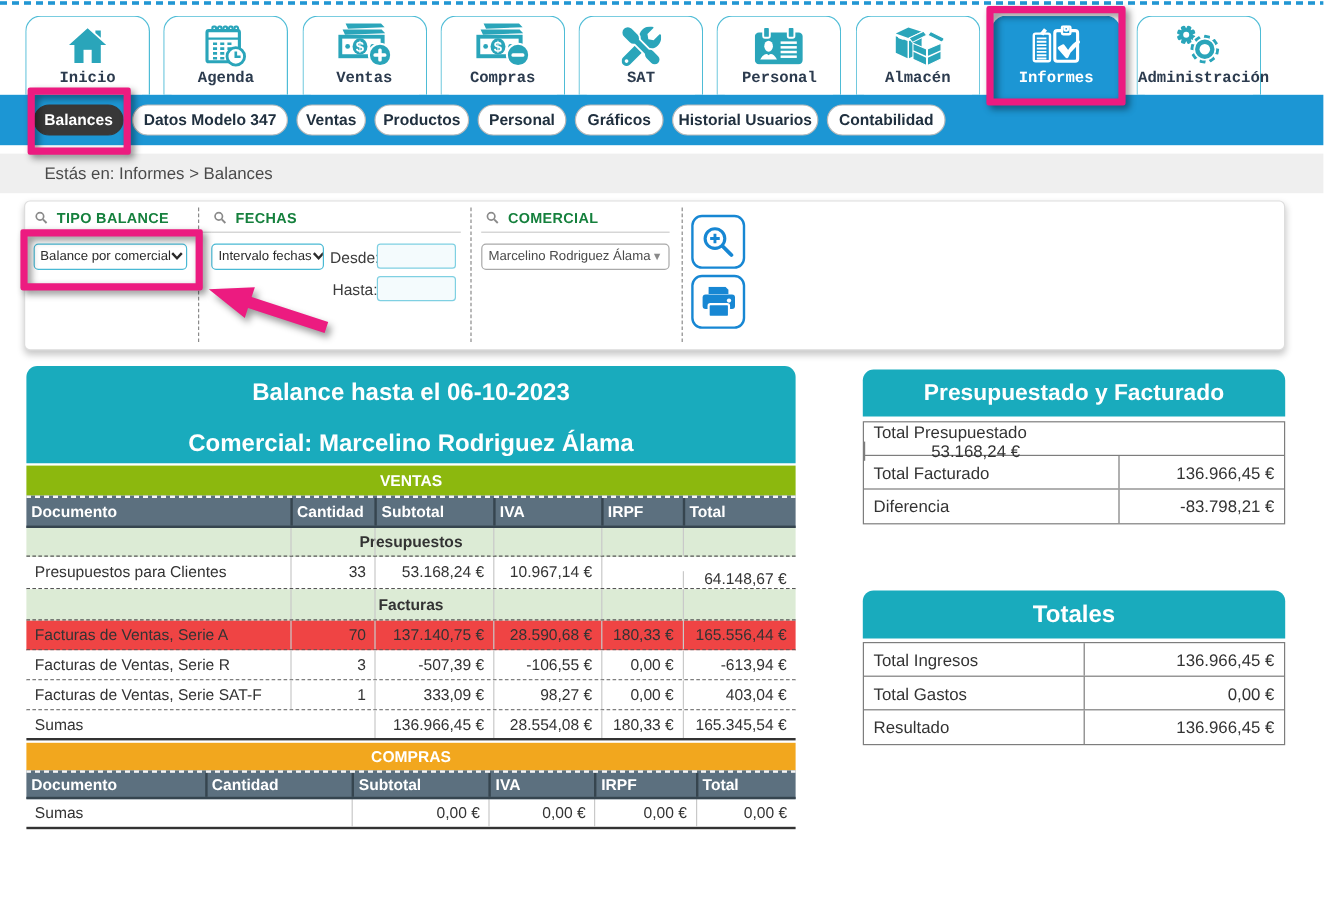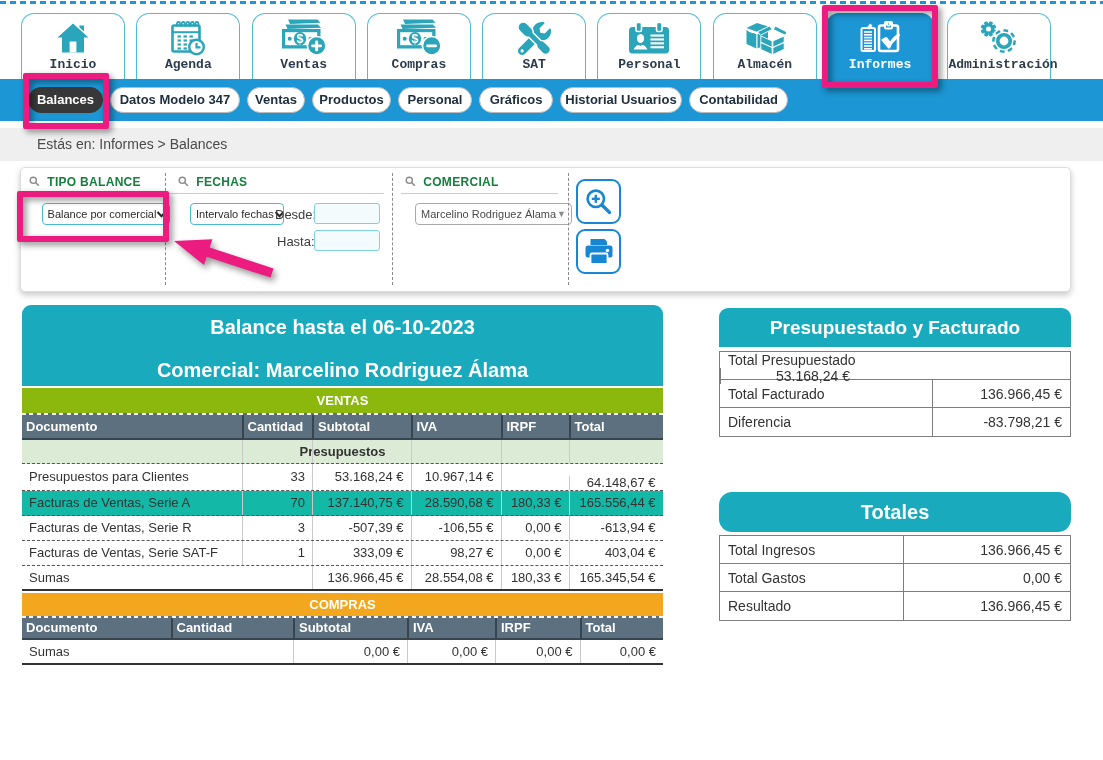--- a/index.html
+++ b/index.html
@@ -26,21 +26,21 @@
 .pill.dark { background:#383838; border-color:#383838; color:#fff; }
 
 
 #crumb { top:128px; left:0; width:1103px; height:33px; background:#efefef; font-size:14px; color:#4a4a4a; line-height:33px; padding-left:37px; }
 
 
 #fcard { top:167px; left:20px; width:1051px; height:125px; background:#fff; border:1px solid #ddd; border-radius:5px; box-shadow:0 3px 6px rgba(0,0,0,.22); }
 .flabel { position:absolute; top:7px; font-size:12px; font-weight:bold; color:#15803d; letter-spacing:.3px; }
 .fline { position:absolute; top:25px; height:0; border-top:1px solid #ccc; }
 .vdash { position:absolute; top:5px; height:112px; width:0; border-left:1px dashed #8a8a8a; }
-.sel { position:absolute; top:35px; height:22px; background:#fff; border:1px solid #49b9d4; border-radius:4px; font-size:11px; color:#2b2b2b; display:flex; align-items:center; padding:0 5px; white-space:nowrap; overflow:hidden;margin-left:14px; }
+.sel { position:absolute; top:35px; height:22px; background:#fff; border:1px solid #49b9d4; border-radius:4px; font-size:11px; color:#2b2b2b; display:flex; align-items:center; padding:0 5px; white-space:nowrap; overflow:hidden; }
 .sel .chev { margin-left:auto; }
 .inp { position:absolute; height:21px; width:66px; background:#f4fbfd; border:1px solid #7fd0e2; border-radius:3px; }
 .dlab { position:absolute; font-size:13px; color:#3c3c3c; }
 .fbtn { position:absolute; left:555px; width:45px; height:45px; border:2px solid #1787d3; border-radius:9px; background:#fff; display:flex; align-items:center; justify-content:center; }
 
 
 #ltab { top:305px; left:22px; width:641px; }
 #lthead { width:641px; height:81px; background:#19abbd; border-radius:9px 9px 0 0; color:#fff; text-align:center; }
 #lthead .h1 { padding-top:11px; font-size:20px; font-weight:bold; }
 #lthead .h2 { padding-top:20px; font-size:20px; font-weight:bold; }
@@ -351,21 +351,29 @@
         <span>Presupuestos</span>
       </div>
     <div class="trow" style="height:27px; background:#fff; border-bottom:1px dashed #555;">
         <div class="cell txt" style="width:219.5px; ">Presupuestos para Clientes</div>
         <div class="cell num" style="width:70.5px; border-left:1px solid #c9c9c9;">33</div>
         <div class="cell num" style="width:98.5px; border-left:1px solid #c9c9c9;">53.168,24 €</div>
         <div class="cell num" style="width:90px; border-left:1px solid #c9c9c9;">10.967,14 €</div>
         <div class="cell num" style="width:68px; border-left:1px solid #c9c9c9;"></div>
         <div class="cell num" style="width:94px; border-left:1px solid #c9c9c9;margin-top:12px;">64.148,67 €</div>
       </div>
-    <div class="trow" style="height:25px; background:#14b8a6; border-bottom:1px dashed #555;text-align:right;">
+    <div class="trow band" style="height:26px; background:#dcebd5; color:#333; position:relative; border-bottom:1px dashed #555;">
+        <i style="position:absolute; left:219.5px; top:0; width:1px; height:100%; background:#c9c9c9;"></i>
+        <i style="position:absolute; left:290.0px; top:0; width:1px; height:100%; background:#c9c9c9;"></i>
+        <i style="position:absolute; left:388.5px; top:0; width:1px; height:100%; background:#c9c9c9;"></i>
+        <i style="position:absolute; left:478.5px; top:0; width:1px; height:100%; background:#c9c9c9;"></i>
+        <i style="position:absolute; left:546.5px; top:0; width:1px; height:100%; background:#c9c9c9;"></i>
+        <span>Facturas</span>
+      </div>
+    <div class="trow" style="height:25px; background:#ef4444; border-bottom:1px dashed #555;text-align:right;">
         <div class="cell txt" style="width:219.5px; ">Facturas de Ventas, Serie A</div>
         <div class="cell num" style="width:70.5px; border-left:1px solid #c9c9c9;">70</div>
         <div class="cell num" style="width:98.5px; border-left:1px solid #c9c9c9;">137.140,75 €</div>
         <div class="cell num" style="width:90px; border-left:1px solid #c9c9c9;">28.590,68 €</div>
         <div class="cell num" style="width:68px; border-left:1px solid #c9c9c9;">180,33 €</div>
         <div class="cell num" style="width:94px; border-left:1px solid #c9c9c9;">165.556,44 €</div>
       </div>
     <div class="trow" style="height:25px; background:#fff; border-bottom:1px dashed #555;">
         <div class="cell txt" style="width:219.5px; ">Facturas de Ventas, Serie R</div>
         <div class="cell num" style="width:70.5px; border-left:1px solid #c9c9c9;">3</div>
@@ -418,21 +426,21 @@
     <div class="rrow" style="height:28.2px; border-bottom:1px solid #7d7d7d;">
         <div style="width:212px; padding-left:8px;">Total Facturado</div>
         <div style="width:138px; border-left:1px solid #7d7d7d; justify-content:flex-end; padding-right:8px;">136.966,45 €</div>
       </div>
     <div class="rrow" style="height:27.8px;">
         <div style="width:212px; padding-left:8px;">Diferencia</div>
         <div style="width:138px; border-left:1px solid #7d7d7d; justify-content:flex-end; padding-right:8px;">-83.798,21 €</div>
       </div>
   </div>
 
-  <div class="abs rhead" style="left:719px; top:492px; width:352px; height:40px; font-size:20px; line-height:40px;border-radius:13px;">Totales</div>
+  <div class="abs rhead" style="left:719px; top:492px; width:352px; height:40px; font-size:20px; line-height:40px;">Totales</div>
   <div class="abs rtable" style="left:719px; top:535px; width:352px;">
     <div class="rrow" style="height:28.2px; border-bottom:1px solid #7d7d7d;">
         <div style="width:183px; padding-left:8px;">Total Ingresos</div>
         <div style="width:167px; border-left:1px solid #7d7d7d; justify-content:flex-end; padding-right:8px;">136.966,45 €</div>
       </div>
     <div class="rrow" style="height:28.2px; border-bottom:1px solid #7d7d7d;">
         <div style="width:183px; padding-left:8px;">Total Gastos</div>
         <div style="width:167px; border-left:1px solid #7d7d7d; justify-content:flex-end; padding-right:8px;">0,00 €</div>
       </div>
     <div class="rrow" style="height:27.8px;">

